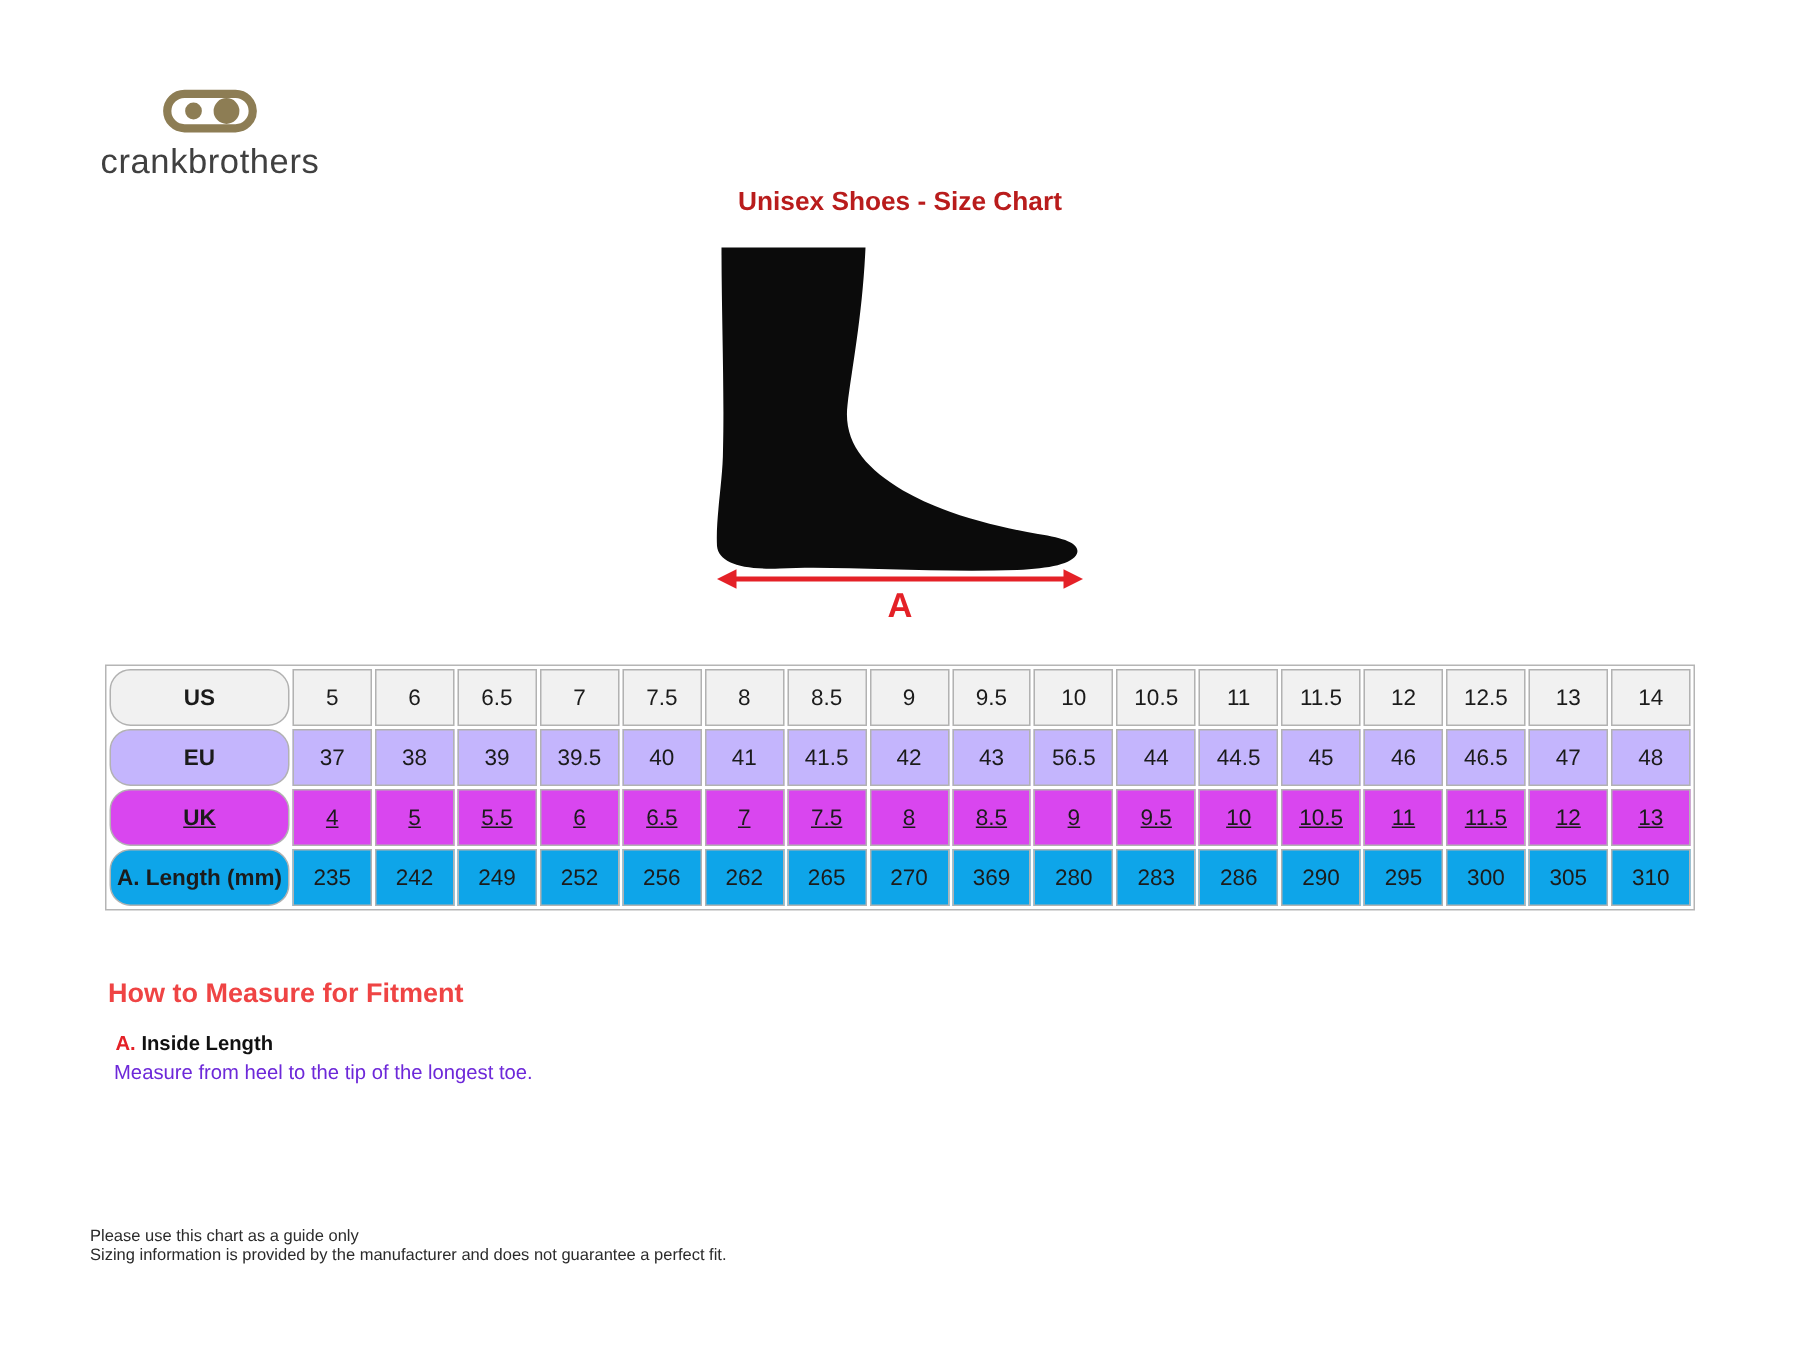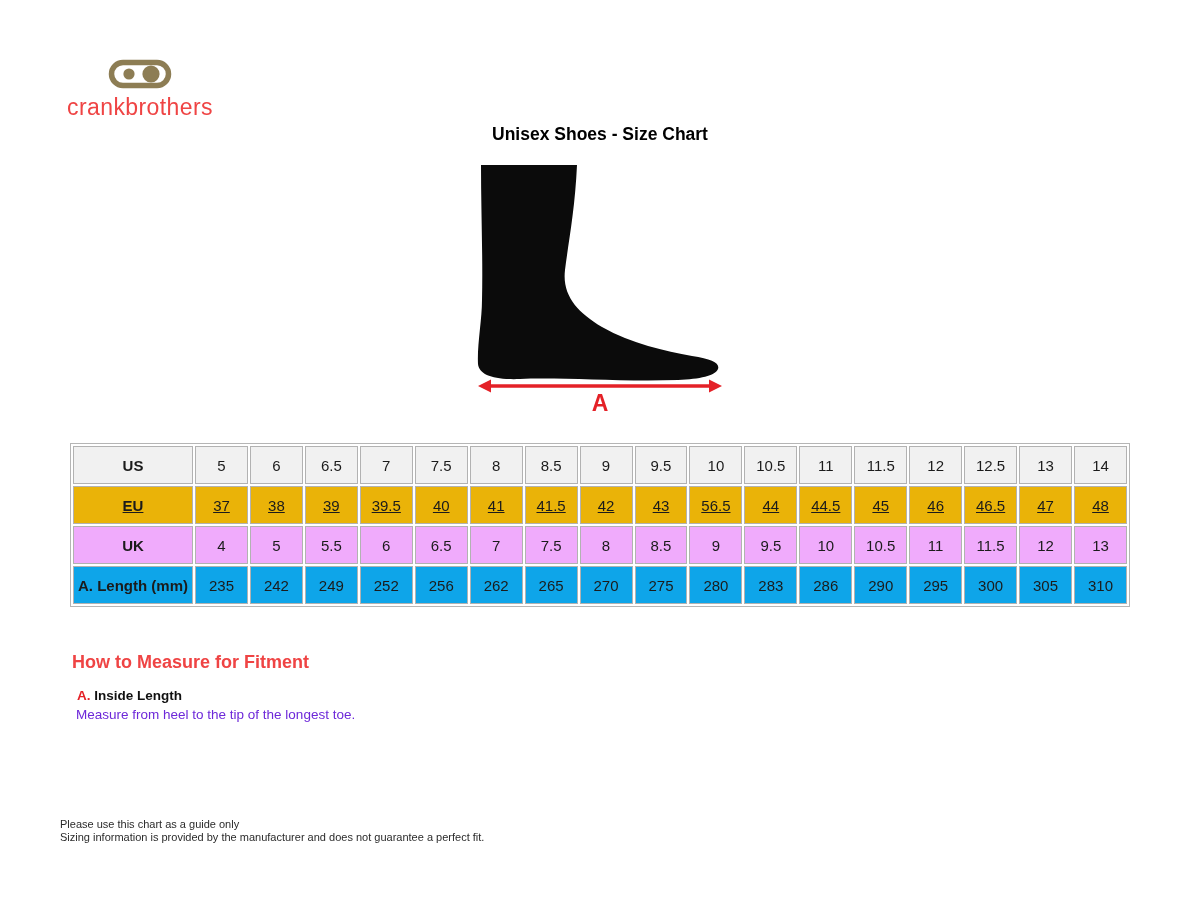--- a/index.html
+++ b/index.html
@@ -27,33 +27,33 @@
   .brand .icon-wrap {
     display: block;
     margin: 0 auto 4px auto;
     width: 64px;
     height: 32px;
   }
   .brand .wordmark {
     font-size: 23px;
     font-weight: 400;
     letter-spacing: 0.4px;
-    color: #ef4444;
+    color: #404040;
   }
 
   
   .page-title {
     position: absolute;
     left: 0;
     top: 124px;
     width: 1200px;
     text-align: center;
     font-size: 17.5px;
     font-weight: 700;
-    color: #000000;
+    color: #b91c1c;
   }
 
   
   .foot-diagram {
     position: absolute;
     left: 470px;
     top: 158px;
     width: 260px;
     height: 240px;
   }
@@ -90,24 +90,25 @@
     text-align: center;
     vertical-align: middle;
     font-size: 15px;
     color: #1b1b1b;
     padding: 0 2px;
     overflow: hidden;
   }
   table.size-table th {
     font-weight: 700;
     width: 114px;
+    border-radius: 14px;
   }
   tr.row-0 th, tr.row-0 td { background: #f1f1f1; }
-  tr.row-1 th, tr.row-1 td { background: #eab308; text-decoration: underline; }
-  tr.row-2 th, tr.row-2 td { background: #f0abfc; }
+  tr.row-1 th, tr.row-1 td { background: #c4b5fd; }
+  tr.row-2 th, tr.row-2 td { background: #d946ef; text-decoration: underline; }
   tr.row-3 th, tr.row-3 td { background: #0ea5e9; }
 
   
   .measure-heading {
     position: absolute;
     left: 72px;
     top: 652px;
     font-size: 18px;
     font-weight: 700;
     color: #ef4444;
@@ -249,21 +250,21 @@
           <tr class="row-3">
             <th>A. Length (mm)</th>
             <td>235</td>
             <td>242</td>
             <td>249</td>
             <td>252</td>
             <td>256</td>
             <td>262</td>
             <td>265</td>
             <td>270</td>
-            <td>275</td>
+            <td>369</td>
             <td>280</td>
             <td>283</td>
             <td>286</td>
             <td>290</td>
             <td>295</td>
             <td>300</td>
             <td>305</td>
             <td>310</td>
           </tr>
         </tbody>

